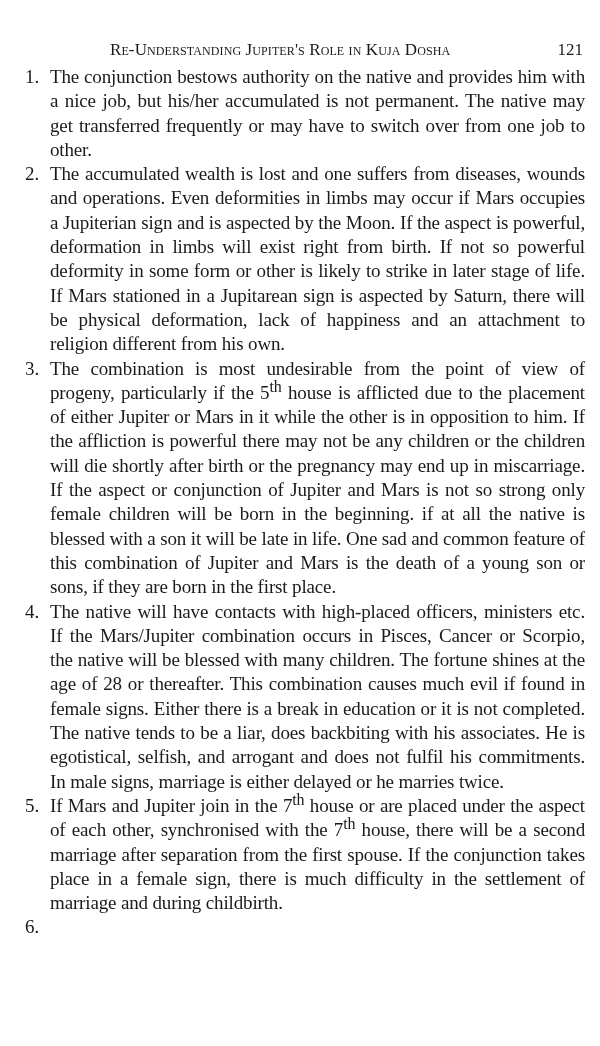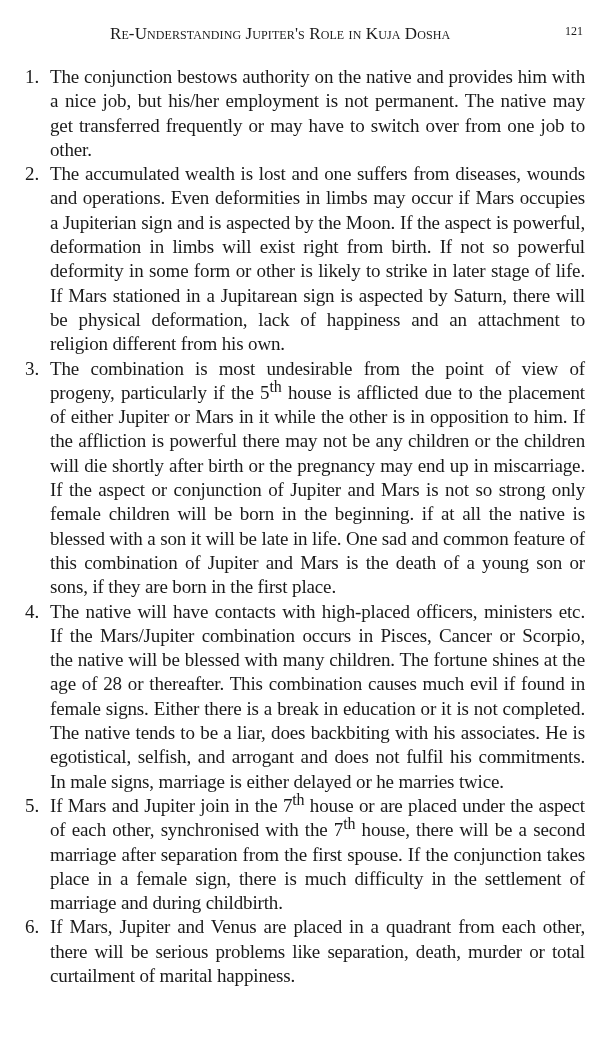--- a/index.html
+++ b/index.html
@@ -2,29 +2,29 @@
 <html><head>
   <meta charset="utf-8">
   <style>
     html, body { margin: 0; padding: 0; background: #ffffff; }
     body {
       width: 600px; height: 1046px; overflow: hidden; position: relative;
       font-family: "Liberation Serif", "DejaVu Serif", serif;
       color: #1a1a1a;
     }
     .header {
-      position: absolute; top: 24px; left: 0; width: 600px; height: 24px;
+      position: absolute; top: 40px; left: 0; width: 600px; height: 24px;
     }
     .running-title {
       position: absolute; left: 110px; top: 0;
       font-size: 17px; font-variant: small-caps; letter-spacing: 0.1px;
       white-space: nowrap;
     }
     .page-number {
-      position: absolute; right: 17px; top: 0; font-size: 12px; margin-left: 13px;
+      position: absolute; right: 17px; top: 0; font-size: 17px; margin-left: 13px;
     }
     .list {
       position: absolute; top: 65px; left: 0; width: 600px;
       margin: 0; padding: 0; list-style: none;
     }
     .item { position: relative; padding-left: 50px; padding-right: 15px; }
     .num {
       position: absolute; left: 25px; top: 0; font-size: 19px; line-height: 24.3px;
     }
     .text {
@@ -37,35 +37,34 @@
 <body>
 
 <div class="header">
   <span class="running-title">Re-Understanding Jupiter's Role in Kuja Dosha</span>
   <span class="page-number">121</span>
 </div>
 
 <ol class="list">
   <li class="item">
     <span class="num">1.</span>
-    <div class="text">The conjunction bestows authority on the native and provides him with a nice job, but his/her employment is not permanent. The native may get transferred frequently or may have to switch over from one job to other.</div>
+    <div class="text">The conjunction bestows authority on the native and provides him with a nice job, but his/her accumulated is not permanent. The native may get transferred frequently or may have to switch over from one job to other.</div>
   </li>
   <li class="item">
     <span class="num">2.</span>
     <div class="text">The accumulated wealth is lost and one suffers from diseases, wounds and operations. Even deformities in limbs may occur if Mars occupies a Jupiterian sign and is aspected by the Moon. If the aspect is powerful, deformation in limbs will exist right from birth. If not so powerful deformity in some form or other is likely to strike in later stage of life. If Mars stationed in a Jupitarean sign is aspected by Saturn, there will be physical deformation, lack of happiness and an attachment to religion different from his own.</div>
   </li>
   <li class="item">
     <span class="num">3.</span>
     <div class="text"><span>The combination is most undesirable from the point of view of progeny, particularly if the 5</span><sup>th</sup><span> house is afflicted due to the placement of either Jupiter or Mars in it while the other is in opposition to him. If the affliction is powerful there may not be any children or the children will die shortly after birth or the pregnancy may end up in miscarriage. If the aspect or conjunction of Jupiter and Mars is not so strong only female children will be born in the beginning. if at all the native is blessed with a son it will be late in life. One sad and common feature of this combination of Jupiter and Mars is the death of a young son or sons, if they are born in the first place.</span></div>
   </li>
   <li class="item">
     <span class="num">4.</span>
     <div class="text">The native will have contacts with high-placed officers, ministers etc. If the Mars/Jupiter combination occurs in Pisces, Cancer or Scorpio, the native will be blessed with many children. The fortune shines at the age of 28 or thereafter. This combination causes much evil if found in female signs. Either there is a break in education or it is not completed. The native tends to be a liar, does backbiting with his associates. He is egotistical, selfish, and arrogant and does not fulfil his commitments. In male signs, marriage is either delayed or he marries twice.</div>
   </li>
   <li class="item">
     <span class="num">5.</span>
     <div class="text"><span>If Mars and Jupiter join in the 7</span><sup>th</sup><span> house or are placed under the aspect of each other, synchronised with the 7</span><sup>th</sup><span> house, there will be a second marriage after separation from the first spouse. If the conjunction takes place in a female sign, there is much difficulty in the settlement of marriage and during childbirth.</span></div>
   </li>
   <li class="item">
     <span class="num">6.</span>
-    <div class="text">If Mars, Jupiter and Venus are placed in a quadrant from each other, there will be serious problems like separation, death, murder or total curtailment of marital happiness.</div>
   </li>
 </ol>
 
 </body></html>

